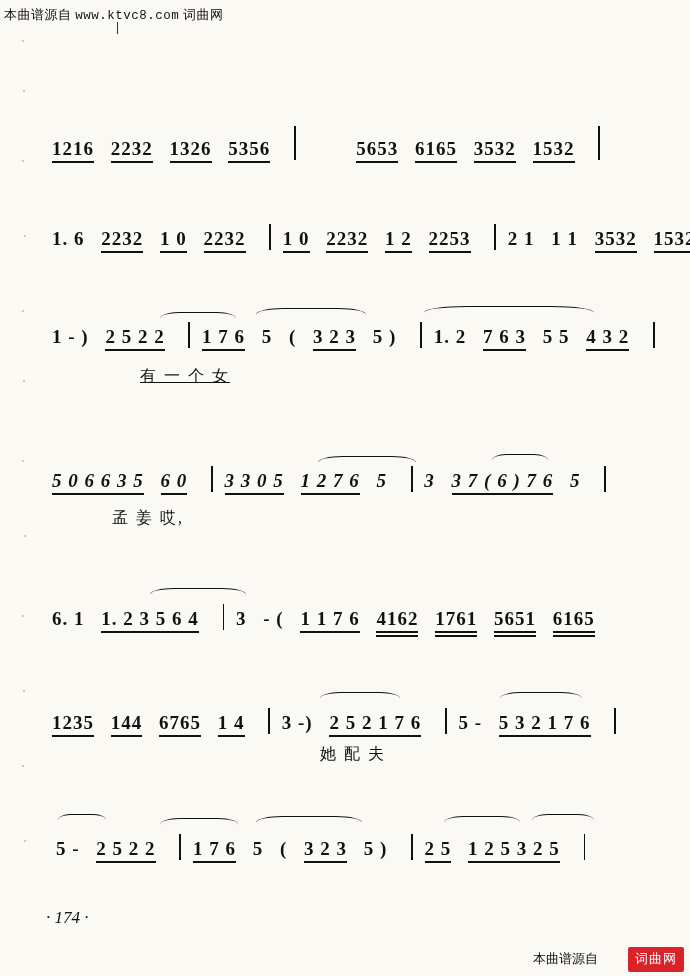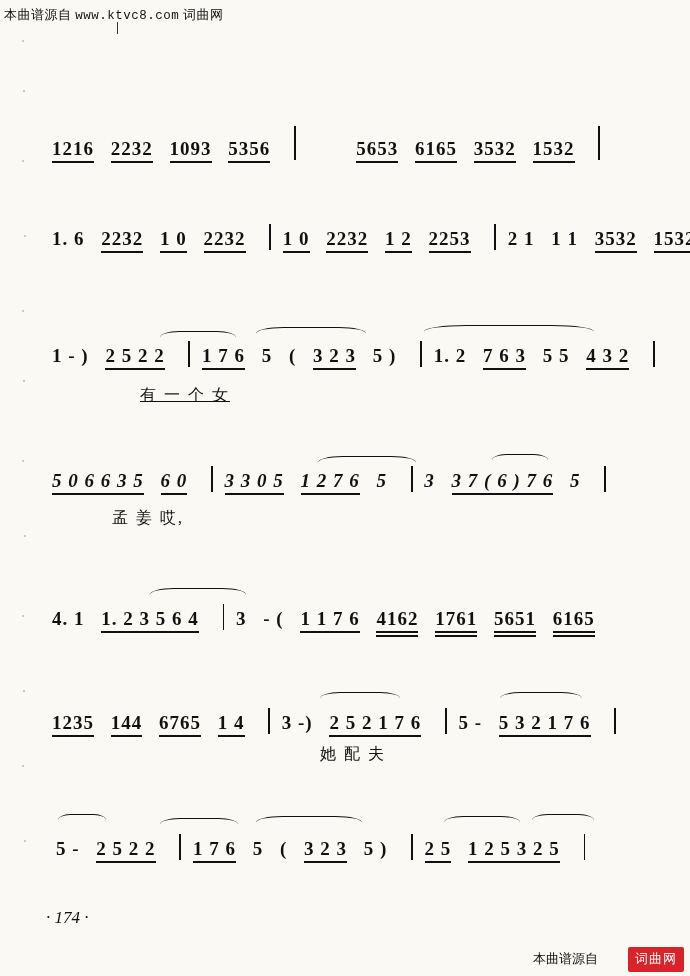--- a/index.html
+++ b/index.html
@@ -176,21 +176,21 @@
     <span>本曲谱源自</span>
     <span class="mono">www.ktvc8.com</span>
     <span>词曲网</span>
   </div>
   <div class="hdr-tick"></div>
 
   <div class="system" style="top:118px;">
     <div class="notes" style="left:52px; top:8px;">
       <span class="grp beam1"><span class="chars">1216</span></span>
       <span class="grp beam1"><span class="chars">2232</span></span>
-      <span class="grp beam1"><span class="chars">1093</span></span>
+      <span class="grp beam1"><span class="chars">1326</span></span>
       <span class="grp beam1"><span class="chars">5356</span></span>
       <span class="bar tall"></span>
       <span style="display:inline-block;width:44px"></span>
       <span class="grp beam1"><span class="chars">5653</span></span>
       <span class="grp beam1"><span class="chars">6165</span></span>
       <span class="grp beam1"><span class="chars">3532</span></span>
       <span class="grp beam1"><span class="chars">1532</span></span>
       <span class="bar tall"></span>
     </div>
   </div>
@@ -208,21 +208,21 @@
       <span class="grp beam1"><span class="chars">2253</span></span>
       <span class="bar"></span>
       <span class="grp"><span class="chars">2 1</span></span>
       <span class="grp"><span class="chars">1 1</span></span>
       <span class="grp beam1"><span class="chars">3532</span></span>
       <span class="grp beam1"><span class="chars">1532</span></span>
       
     </div>
   </div>
 
-  <div class="system" style="top:319px;">
+  <div class="system" style="top:300px;">
     <div class="slur" style="left:160px; top:12px; width:76px;"></div>
     <div class="slur" style="left:256px; top:8px; width:110px;"></div>
     <div class="slur" style="left:424px; top:6px; width:170px;"></div>
     <div class="notes" style="left:52px; top:22px;">
       <span class="grp"><span class="chars">1 - )</span></span>
       <span class="grp beam1"><span class="chars">2 5 2 2</span></span>
       <span class="bar"></span>
       <span class="grp beam1"><span class="chars">1 7 6</span></span>
       <span class="grp"><span class="chars">5</span></span>
       <span class="grp"><span class="chars">(</span></span>
@@ -253,21 +253,21 @@
       <span class="grp beam1"><span class="chars">3 7 ( 6 ) 7 6</span></span>
       <span class="grp"><span class="chars">5</span></span>
       <span class="bar"></span>
     </div>
     <div class="lyrics" style="left:112px; top:60px;">孟      姜  哎,</div>
   </div>
 
   <div class="system" style="top:578px;">
     <div class="slur" style="left:150px; top:10px; width:96px;"></div>
     <div class="notes" style="left:52px; top:26px;">
-      <span class="grp"><span class="chars">4. 1</span></span>
+      <span class="grp"><span class="chars">6. 1</span></span>
       <span class="grp beam1"><span class="chars">1. 2 3 5 6 4</span></span>
       <span class="bar"></span>
       <span class="grp"><span class="chars">3</span></span>
       <span class="grp"><span class="chars">- (</span></span>
       <span class="grp beam1"><span class="chars">1 1 7 6</span></span>
       <span class="grp beam1 beam2"><span class="chars">4162</span></span>
       <span class="grp beam1 beam2"><span class="chars">1761</span></span>
       <span class="grp beam1 beam2"><span class="chars">5651</span></span>
       <span class="grp beam1 beam2"><span class="chars">6165</span></span>
     </div>

